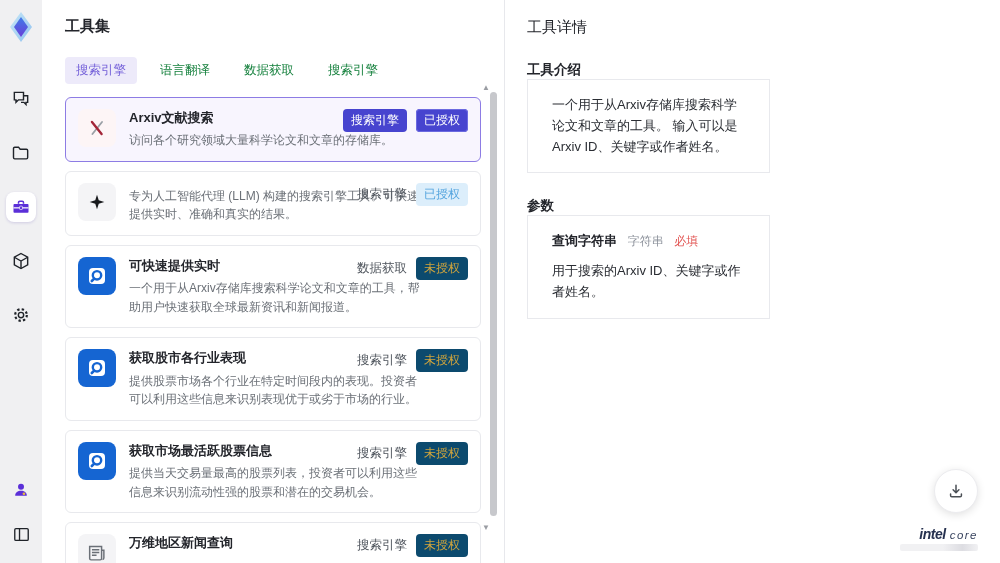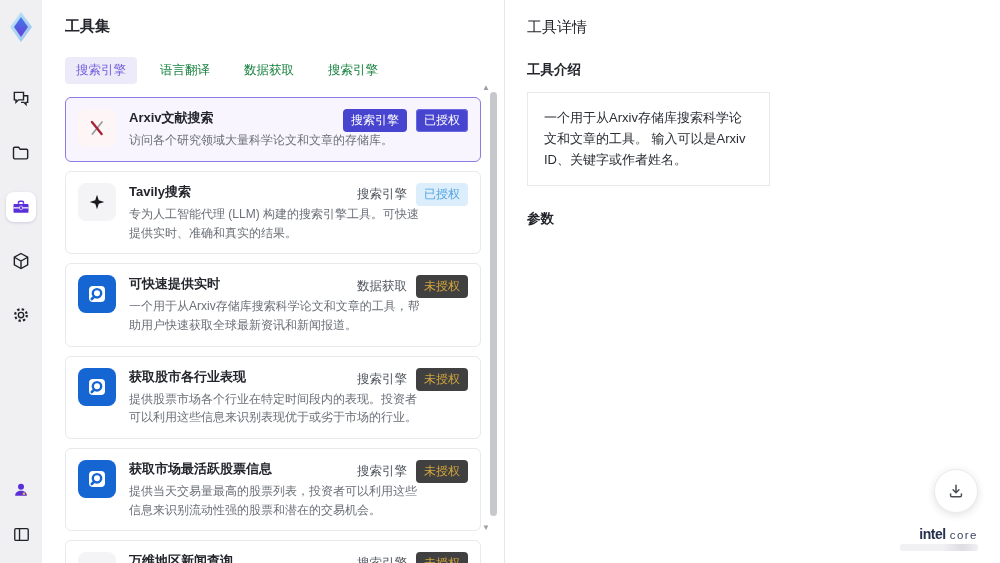--- a/index.html
+++ b/index.html
@@ -30,40 +30,40 @@
   .bg-blue  { background:#1565d2; }
   .card-body { width:296px; }
   .card-title { font-size:13px; font-weight:bold; color:#23252b; line-height:1.4; }
   .card-desc { font-size:12px; color:#6b7077; line-height:1.55; margin-top:4px; }
   .card-meta { position:absolute; top:11px; right:12px; display:flex; align-items:center; gap:9px; }
   .cat-text { font-size:12.5px; color:#4e545c; }
   .pill { font-size:12px; padding:3px 8px; border-radius:4px; white-space:nowrap; }
   .pill.indigo { background:#4744cf; color:#fff; }
   .pill.indigo.outl { box-shadow:inset 0 0 0 1px #6c6ae0; }
   .pill.auth { background:#dceefb; color:#54a4de; }
-  .pill.unauth { background:#404040; color:#d2a53c; }
+  .pill.unauth { background:#0c4a6e; color:#d2a53c; }
 
   
   .scroll-track { position:absolute; top:84px; bottom:0; right:8px; width:8px; }
   .scroll-arrow { position:absolute; right:6px; font-size:8px; color:#9a9da3; line-height:8px; }
   .scroll-thumb { position:absolute; top:92px; right:7px; width:7px; height:424px; border-radius:4px; background:#c7c8cc; }
 
   
   .detail-panel { flex:1; border-left:1px solid #e7e8ec; padding:18px 22px 0 22px; background:#fff; }
   .detail-title { font-size:15px; font-weight:normal; }
   .section-head { font-size:13.5px; font-weight:bold; margin-top:24px; }
-  .detail-box { border:1px solid #e8e9ed; border-radius:0; padding:15px 16px; margin-top:13px; font-size:13px; color:#2a2d33; line-height:1.6; }
+  .detail-box { border:1px solid #e8e9ed; border-radius:0; padding:15px 24px; font-size:13px; color:#2a2d33; line-height:1.6; }
   .param-name { font-size:13px; font-weight:bold; color:#23252b; }
   .param-type { font-size:12px; color:#8a8f99; margin-left:7px; }
   .param-required { font-size:12px; color:#e25553; margin-left:7px; }
   .param-desc { font-size:13px; color:#2a2d33; margin-top:9px; }
 
   
   .fab { position:absolute; right:22px; bottom:50px; width:44px; height:44px; border-radius:50%; background:#fff; border:1px solid #ececef; box-shadow:0 2px 8px rgba(0,0,0,.12); display:flex; align-items:center; justify-content:center; cursor:pointer; }
-  .brand { position:absolute; right:22px; bottom:12px; text-align:right; }
+  .brand { position:absolute; right:22px; bottom:12px; text-align:right;font-style:italic; }
   .brand-row { display:flex; align-items:baseline; gap:4px; justify-content:flex-end; }
   .intel-word { font-size:14px; font-weight:700; color:#26314f; letter-spacing:-.5px; }
   .core-word { font-size:11.5px; font-weight:400; color:#3a4560; letter-spacing:1.5px; }
   .ultra-smudge { width:78px; height:7px; margin-top:2px; margin-left:auto; border-radius:2px; background:linear-gradient(90deg,#f1f1f3 55%,#dddde2 80%,#f1f1f3); }
 
   svg { display:block; }
 </style>
 </head>
 <body>
 
@@ -167,21 +167,20 @@
         </div>
       </div>
 
       <div class="card">
         <div class="card-icon bg-gray">
           <svg width="22" height="22" viewBox="0 0 24 24">
             <path d="M12 4l1.9 6.1L20 12l-6.1 1.9L12 20l-1.9-6.1L4 12l6.1-1.9z" fill="#17191c"></path>
           </svg>
         </div>
         <div class="card-body">
-          <div class="card-title">Tavily搜索</div>
           <div class="card-desc">专为人工智能代理 (LLM) 构建的搜索引擎工具。可快速提供实时、准确和真实的结果。</div>
         </div>
         <div class="card-meta">
           <span class="cat-text">搜索引擎</span>
           <span class="pill auth">已授权</span>
         </div>
       </div>
 
       <div class="card">
         <div class="card-icon bg-blue">
@@ -266,20 +265,28 @@
 
   <div class="detail-panel">
     <div class="detail-title">工具详情</div>
 
     <div class="section-head">工具介绍</div>
     <div class="detail-box">
       <span>一个用于从Arxiv存储库搜索科学论文和文章的工具。 输入可以是Arxiv ID、关键字或作者姓名。</span>
     </div>
 
     <div class="section-head">参数</div>
+    <div class="detail-box">
+      <div>
+        <span class="param-name">查询字符串</span>
+        <span class="param-type">字符串</span>
+        <span class="param-required">必填</span>
+      </div>
+      <div class="param-desc">用于搜索的Arxiv ID、关键字或作者姓名。</div>
+    </div>
   </div>
 
 </div>
 
 <div class="fab">
   <svg width="20" height="20" viewBox="0 0 24 24" fill="none" stroke="#4a4f55" stroke-width="1.8" stroke-linecap="round" stroke-linejoin="round">
     <path d="M12 5v8.5M8.5 10.5 12 14l3.5-3.5"></path>
     <path d="M5.5 15.5v2a1.5 1.5 0 0 0 1.5 1.5h10a1.5 1.5 0 0 0 1.5-1.5v-2"></path>
   </svg>
 </div>

